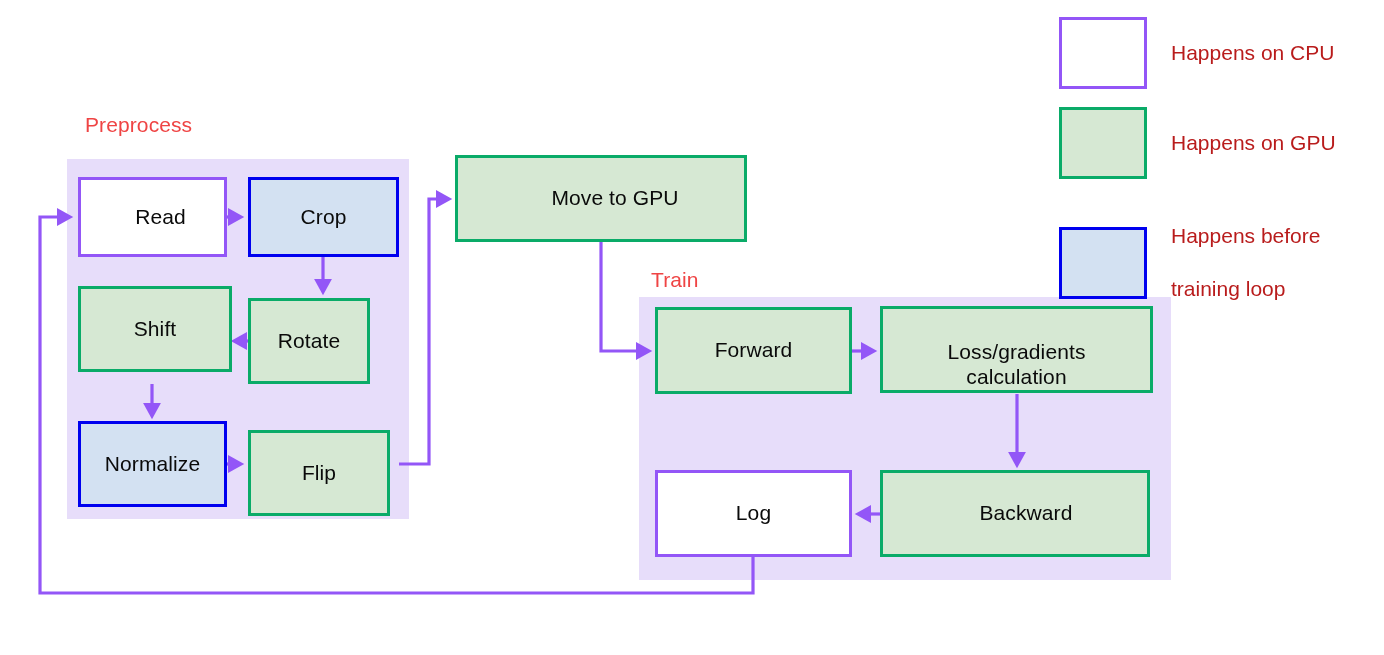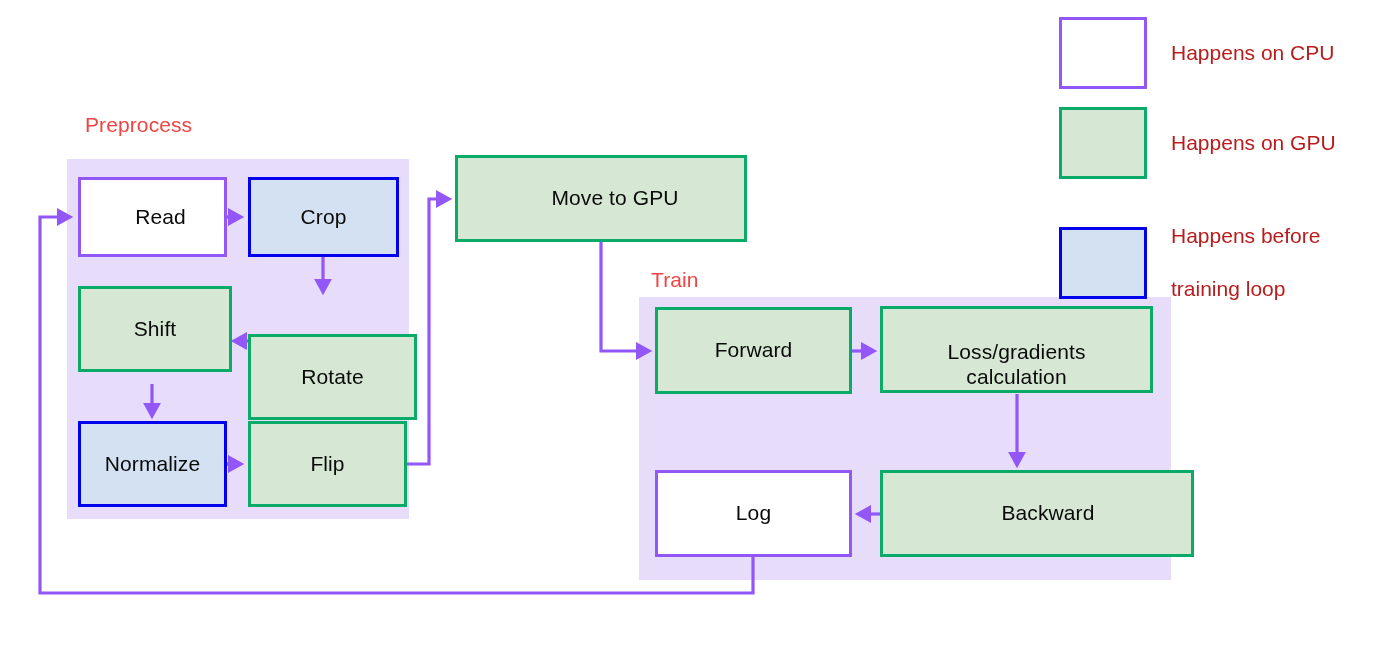--- a/index.html
+++ b/index.html
@@ -138,48 +138,48 @@
   </div>
 
   <div class="node pre" style="left:248px; top:177px; width:151px; height:80px;">
     <span>Crop</span>
   </div>
 
   <div class="node gpu" style="left:78px; top:286px; width:154px; height:86px;">
     <span>Shift</span>
   </div>
 
-  <div class="node gpu" style="left:248px; top:298px; width:169px; height:86px;margin-top:36px;">
+  <div class="node gpu" style="left:248px; top:298px; width:122px; height:86px;">
     <span>Rotate</span>
   </div>
 
   <div class="node pre" style="left:78px; top:421px; width:149px; height:86px;">
     <span>Normalize</span>
   </div>
 
-  <div class="node gpu" style="left:248px; top:421px; width:159px; height:86px;">
+  <div class="node gpu" style="left:248px; top:430px; width:142px; height:86px;">
     <span>Flip</span>
   </div>
 
   <div class="node gpu" style="left:455px; top:155px; width:292px; height:87px;padding-left:28px;">
     <span>Move to GPU</span>
   </div>
 
   <div class="node gpu" style="left:655px; top:307px; width:197px; height:87px;">
     <span>Forward</span>
   </div>
 
   <div class="node gpu" style="left:880px; top:306px; width:273px; height:87px;align-items:flex-end;">
     <div>
       <div>Loss/gradients</div>
       <div>calculation</div>
     </div>
   </div>
 
-  <div class="node gpu" style="left:880px; top:470px; width:314px; height:87px;padding-left:22px;">
+  <div class="node gpu" style="left:880px; top:470px; width:270px; height:87px;padding-left:22px;">
     <span>Backward</span>
   </div>
 
   <div class="node cpu" style="left:655px; top:470px; width:197px; height:87px;">
     <span>Log</span>
   </div>
 
   <div class="legend-item" style="left:1059px; top:17px;">
     <div class="legend-swatch cpu"></div>
     <div class="legend-label">Happens on CPU</div>

